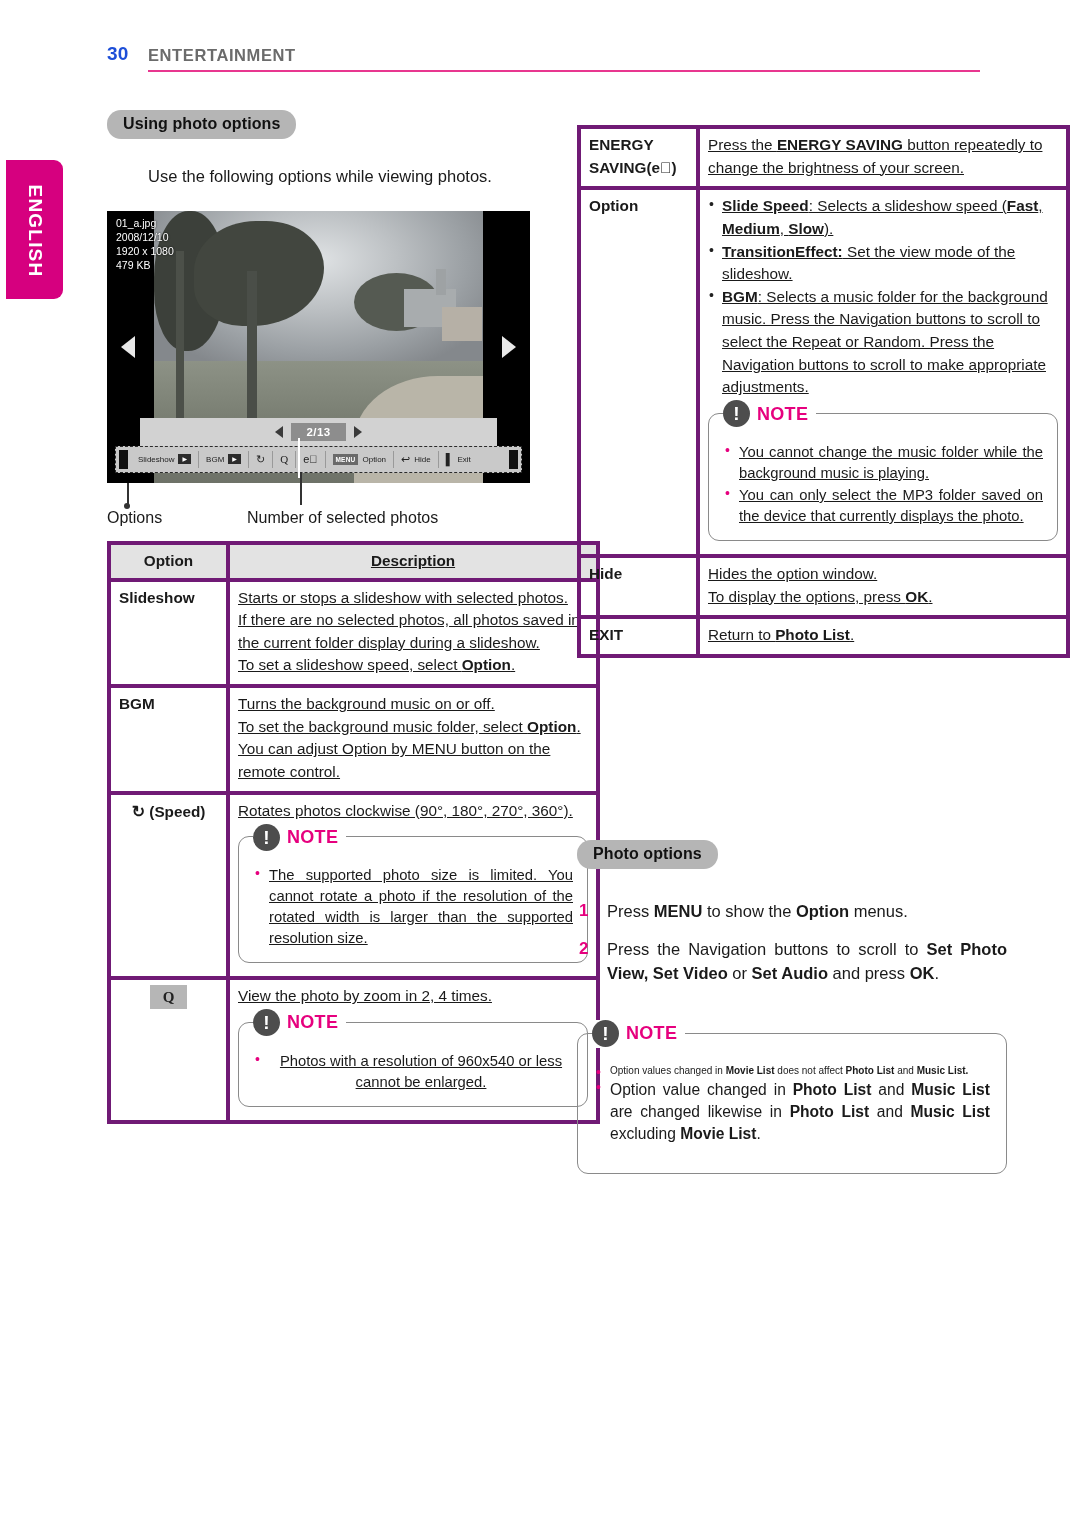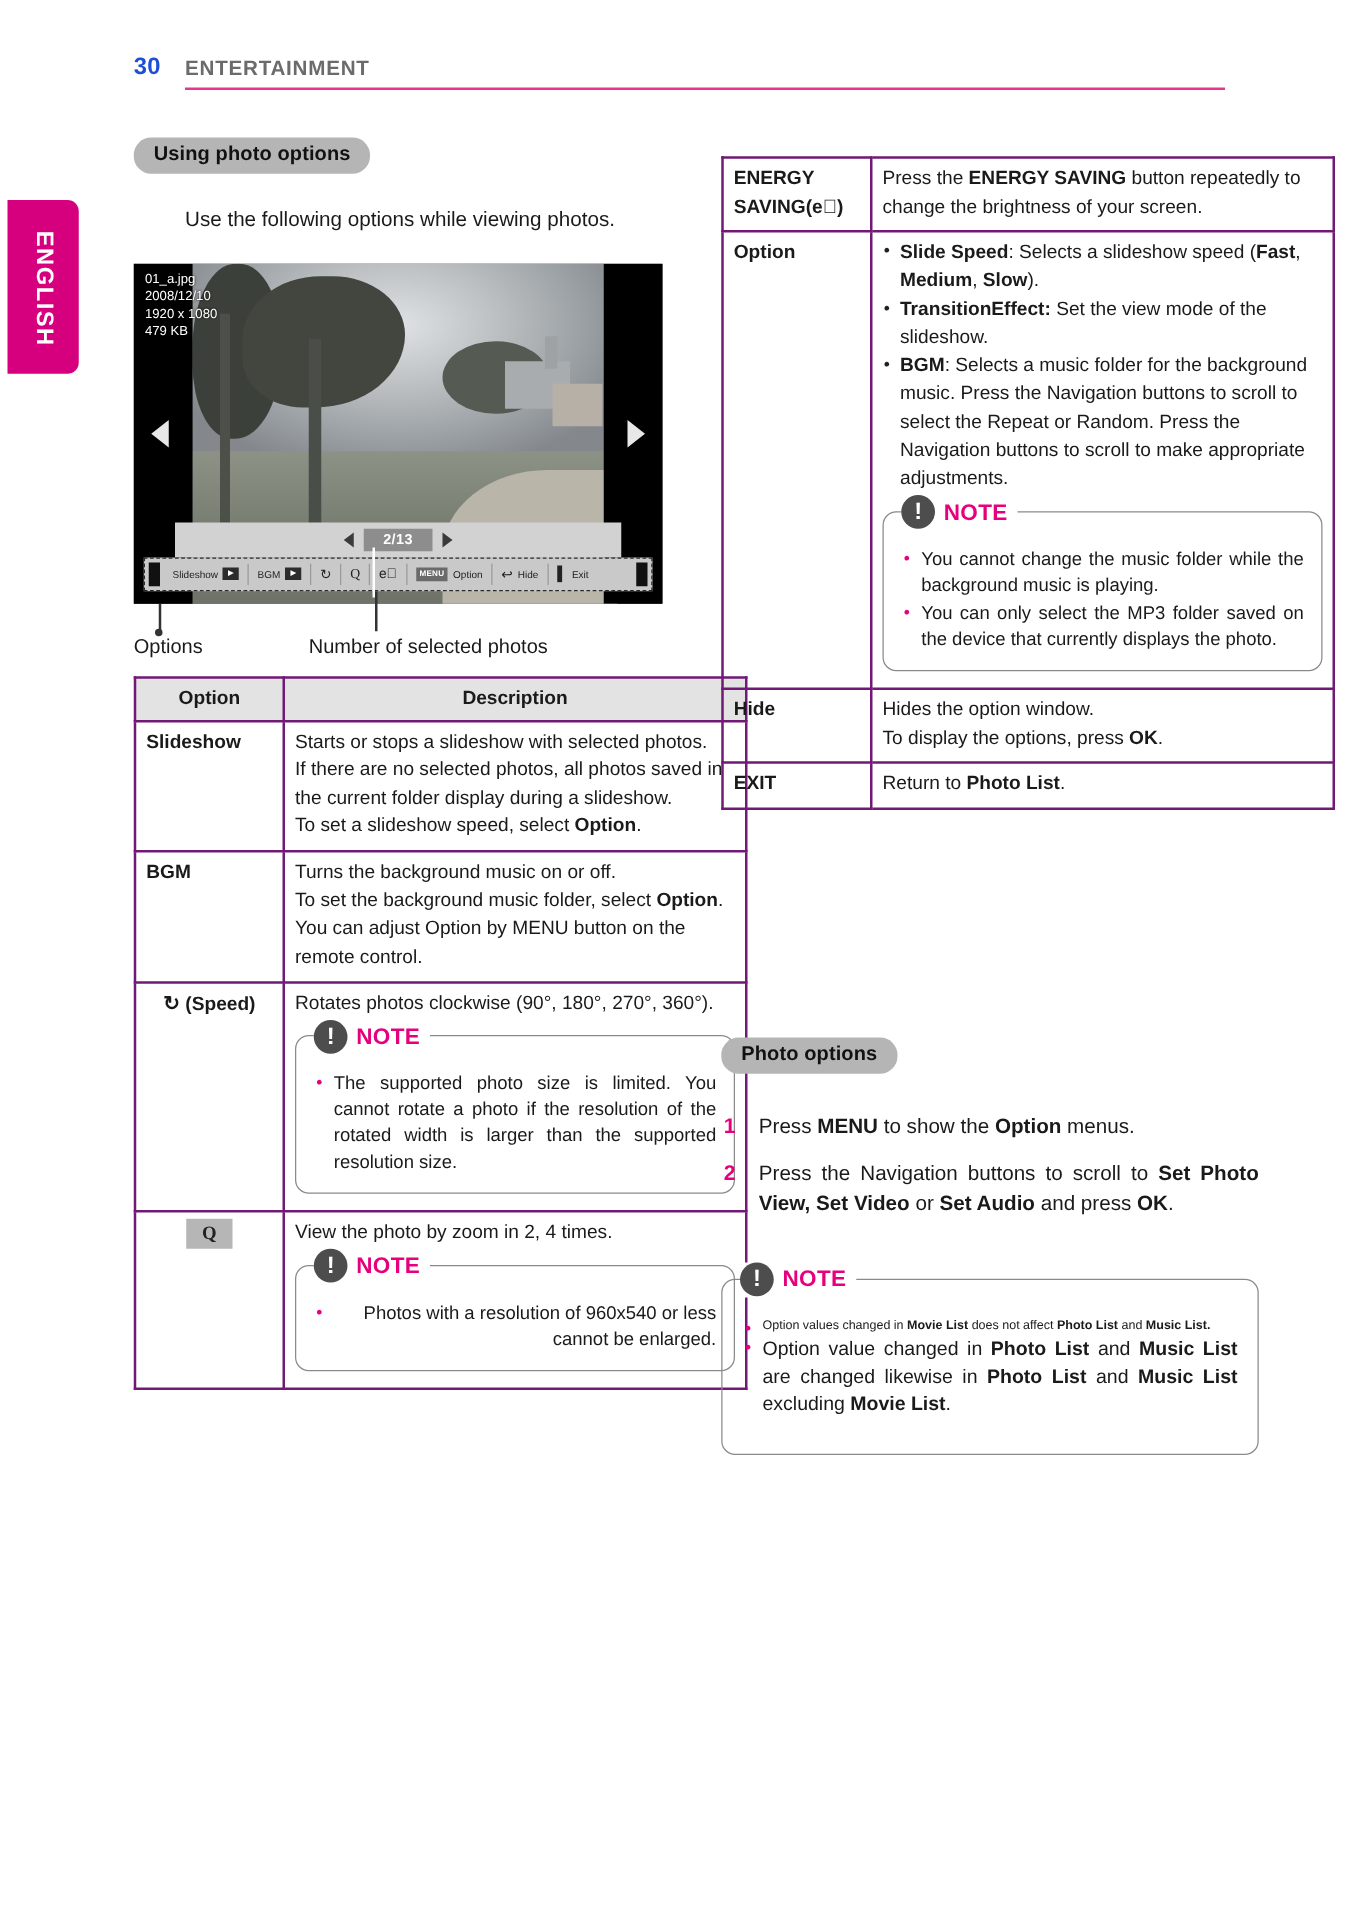--- a/index.html
+++ b/index.html
@@ -156,40 +156,40 @@
   #cap-dot-1  { position:absolute; left:17px; top:20px; width:6px; height:6px; background:#333; border-radius:50%; }
   #cap-line-2 { position:absolute; left:193px; top:-60px; width:1.6px; height:82px; background:#333; }
   .cap-text { position:absolute; font-size:16px; color:#1a1a1a; top:26px; }
 
   
   table.opt {
     width:430px; border-collapse:collapse;
     table-layout:fixed;
   }
   table.opt td, table.opt th {
-    border:2px solid #701a75;
+    border:4px solid #701a75;
     vertical-align:top;
     padding:5px 8px 7px 8px;
     font-size:15.3px;
     line-height:1.48;
   }
   table.opt th {
     background:#e3e3e3;
     text-align:center;
     font-weight:bold;
     font-size:15.3px;
     padding:5px 8px;
   }
   td.colhead {
     font-weight:bold;
     white-space:nowrap;
   }
   td.colhead.ctr { text-align:center; }
   .c1 { width:119px; }
-  .c2 { width:370px; }
+  .c2 { width:370px;text-decoration:underline; }
   b { font-weight:bold; }
 
   .zoom-chip {
     display:inline-block; background:#b6b6b6; color:#222;
     padding:1px 13px; font-size:15px; font-family:"Liberation Serif", serif;
   }
 
   
   .note {
     position:relative;
@@ -397,21 +397,21 @@
         <span class="zoom-chip">Q</span>
       </td>
       <td class="c2">
         <div>View the photo by zoom in 2, 4 times.</div>
         <div class="note">
           <div class="note-head">
             <span class="bang">!</span>
             <span class="note-title">NOTE</span>
           </div>
           <ul>
-            <li style="text-align:right;">Photos with a resolution of 960x540 or less cannot be enlarged.</li>
+            <li style="text-align:center;">Photos with a resolution of 960x540 or less cannot be enlarged.</li>
           </ul>
         </div>
       </td>
     </tr>
   </tbody>
     </table>
 </div>
 
 <div id="col-right">
 

